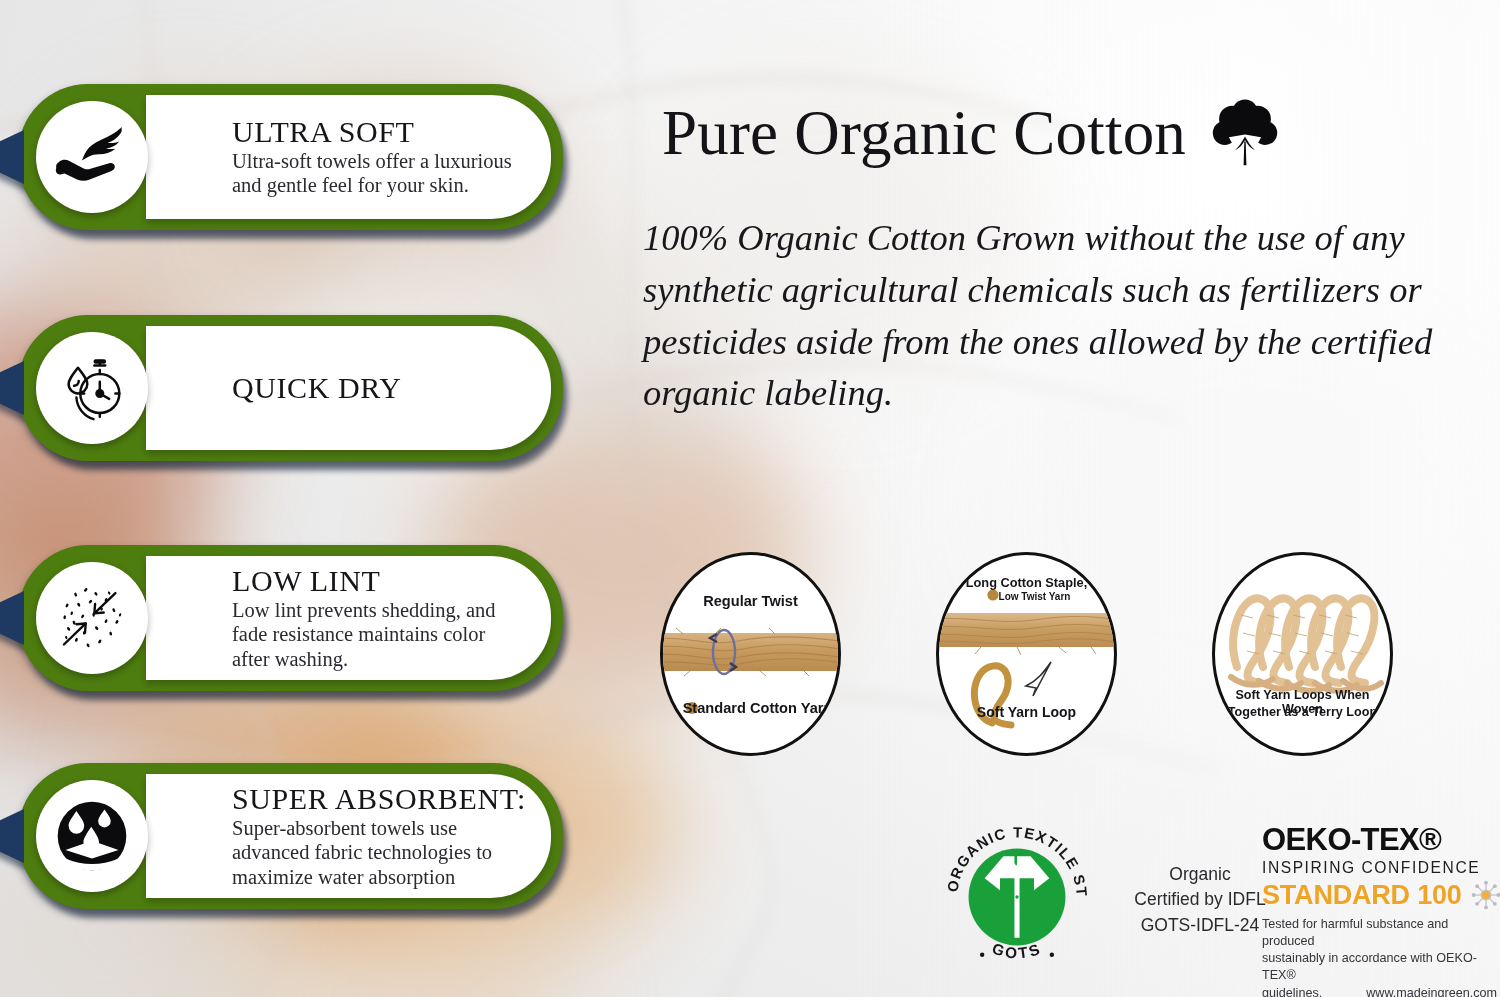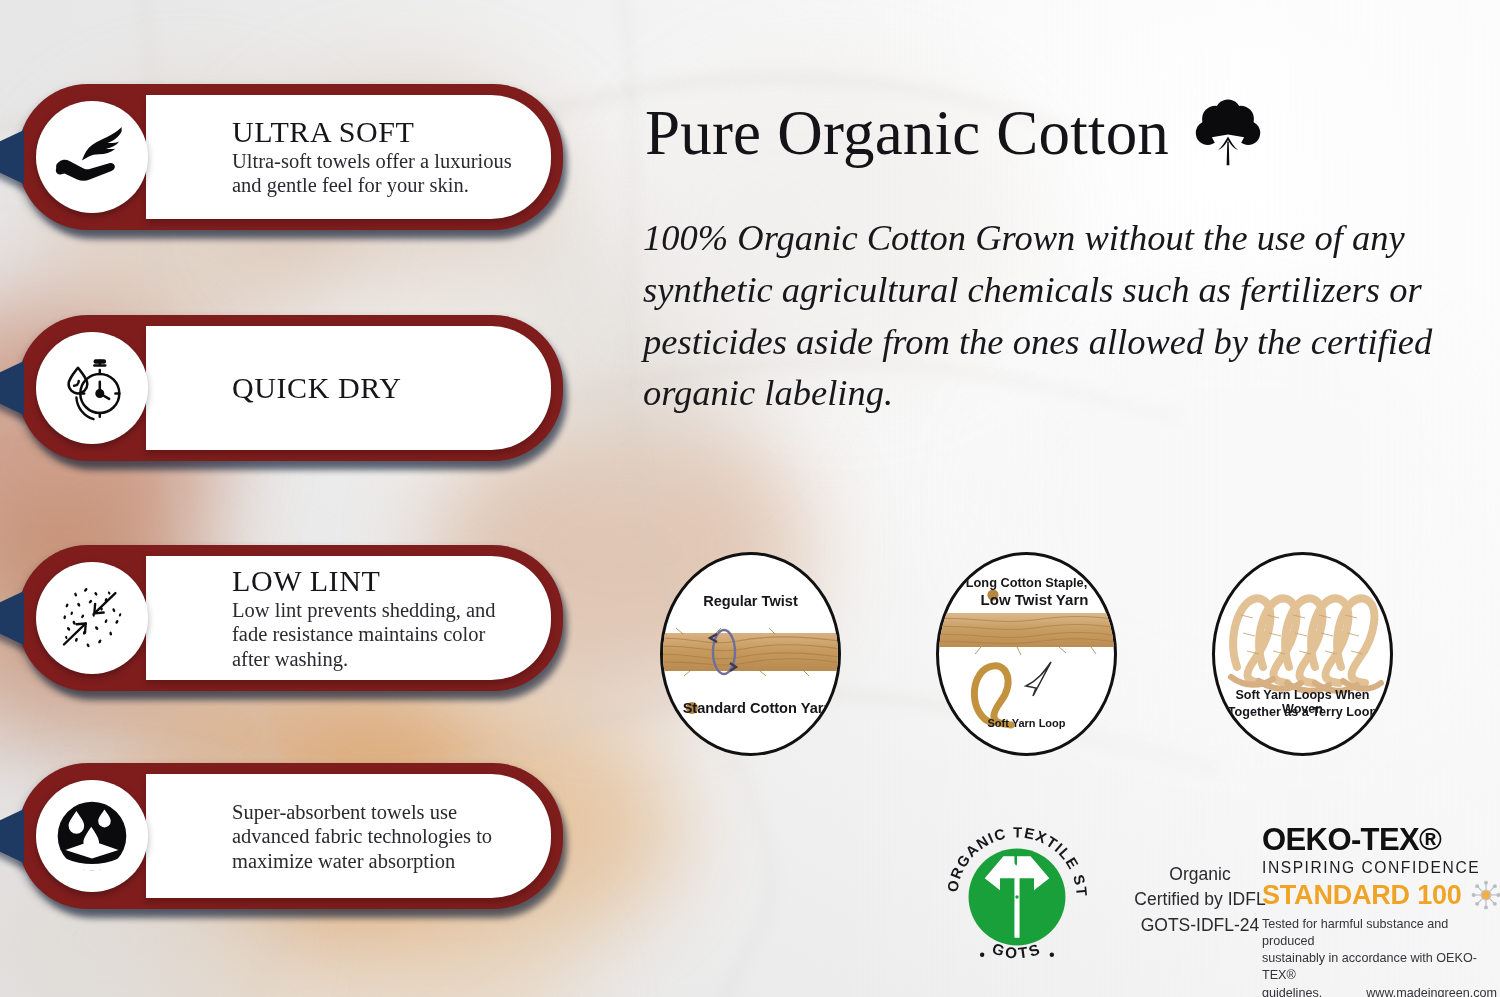--- a/index.html
+++ b/index.html
@@ -17,21 +17,21 @@
       linear-gradient(120deg,#f2f0ee 0%,#ececec 50%,#e8e8ea 100%);
   }
   .blob{position:absolute;border-radius:50%;filter:blur(46px);}
   .bg-veins{position:absolute;inset:0;opacity:.5;}
 
   
   .cards{position:absolute;left:0;top:0;width:600px;height:997px;}
   .card{position:absolute;left:18px;width:545px;}
   .card .shadowlayer{position:absolute;left:6px;top:9px;right:-4px;bottom:-9px;
       background:#16243d;border-radius:70px;opacity:.55;filter:blur(3px);}
-  .pill{position:relative;background:#7f1d1d;border-radius:70px;height:100%;
+  .pill{position:relative;background:#4d7c0f;border-radius:70px;height:100%;
         box-shadow:0 5px 10px rgba(10,20,40,.35);}
   .tail{position:absolute;left:-52px;top:50%;transform:translateY(-50%);
         width:0;height:0;
         border-top:27px solid transparent;border-bottom:27px solid transparent;
         border-right:58px solid #1f3a62;}
   .tail.shadow{left:-48px;top:calc(50% + 8px);border-right-color:#16243d;opacity:.55;filter:blur(3px);}
   .iconwrap{position:absolute;left:18px;top:50%;transform:translateY(-50%);
         width:112px;height:112px;border-radius:50%;background:#fff;
         box-shadow:0 3px 7px rgba(0,0,0,.30);
         display:flex;align-items:center;justify-content:center;z-index:3;}
@@ -41,21 +41,21 @@
         box-shadow:0 4px 7px rgba(0,0,0,.22);
         padding:6px 26px 6px 86px;box-sizing:border-box;
         display:flex;flex-direction:column;justify-content:center;z-index:2;}
   .ftitle{font-size:30px;letter-spacing:.6px;color:#15151a;line-height:1.06;
           font-family:"Liberation Serif",serif;white-space:nowrap;}
   .fdesc{font-size:20.5px;color:#2a2a30;line-height:1.20;margin-top:1px;
          font-family:"Liberation Serif",serif;}
 
   
   .right{position:absolute;left:640px;top:0;width:860px;height:997px;}
-  .headrow{position:absolute;left:5px;top:98px;display:flex;align-items:center;gap:24px;}
+  .headrow{position:absolute;left:22px;top:98px;display:flex;align-items:center;gap:24px;}
   .headline{font-size:63px;color:#141418;letter-spacing:.2px;line-height:1;
             font-family:"Liberation Serif",serif;white-space:nowrap;}
   .cotton-ico{width:70px;height:70px;flex:0 0 auto;}
   .para{position:absolute;left:3px;top:212px;width:830px;
         font-size:36.5px;line-height:1.42;color:#17171c;
         font-family:"Liberation Serif",serif;font-style:italic;}
 
   
   .circles{position:absolute;left:0;top:552px;width:860px;height:210px;}
   .circ{position:absolute;top:0;width:175px;height:198px;border:3px solid #111;
@@ -218,20 +218,21 @@
         </div>
       </div>
     </div>
 
     <div class="card" style="top:763px;height:146px;">
       <div class="shadowlayer"></div>
       <div class="tail shadow"></div>
       <div class="pill">
         <div class="tail"></div>
         <div class="textplate">
+          <div class="ftitle">SUPER ABSORBENT:</div>
           <div class="fdesc">Super-absorbent towels use advanced fabric technologies to maximize water absorption</div>
         </div>
         <div class="iconwrap">
           <svg viewBox="0 0 100 100">
             <circle cx="50" cy="50" r="44" fill="#0b0b0e"></circle>
             <g fill="#ffffff">
               <path d="M30 18c6 9 10 14 10 19a10 10 0 0 1-20 0c0-5 4-10 10-19z"></path>
               <path d="M66 16c5 7 8 11 8 15a8 8 0 0 1-16 0c0-4 3-8 8-15z"></path>
               <path d="M49 38c6 9 10 15 10 20a10 10 0 0 1-20 0c0-5 4-11 10-20z"></path>
               <path d="M50 62c9 0 16 2 16 4s-7 4-16 4-16-2-16-4 7-4 16-4z"></path>
@@ -323,22 +324,22 @@
               <path d="M78 92 l4 8"></path>
               <path d="M120 92 l7 6"></path>
               <path d="M152 92 l5 7"></path>
           </g>
           <path d="M53 168 C 30 160, 30 120, 50 112 C 68 105, 76 128, 62 146 C 52 160, 50 168, 72 170" fill="none" stroke="#c2923f" stroke-width="7" stroke-linecap="round"></path>
           <path d="M112 108 C 104 118, 98 126, 88 132" fill="none" stroke="#efefef" stroke-width="2.4"></path>
           <path d="M112 107 C 105 117, 99 125, 87 131 l10 2 l-3 8 z" fill="#fff" stroke="#2d2d2d" stroke-width="1.6"></path>
           <circle cx="54" cy="40" r="5.6" fill="#b5873f"></circle>
         </svg>
         <div class="cap" style="top:20px;font-size:12.8px;">Long Cotton Staple,</div>
-        <div class="cap" style="top:36px;font-size:15px;padding-left:16px;">Low Twist Yarn</div>
-        <div class="cap" style="top:162px;font-size:11px;">Soft Yarn Loop</div>
+        <div class="cap" style="top:36px;font-size:10px;padding-left:16px;">Low Twist Yarn</div>
+        <div class="cap" style="top:149px;font-size:14px;">Soft Yarn Loop</div>
       </div>
 
       <div class="circ" style="left:572px;">
         <svg viewBox="0 0 175 198" style="position:absolute;inset:0;width:100%;height:100%;">
           <g fill="none" stroke="#e2c195" stroke-width="8" stroke-linecap="round">
             <path d="M22 112 C 10 78, 28 38, 46 44 C 62 50, 56 82, 40 104 C 30 118, 28 126, 46 128"></path>
             <path d="M48 112 C 36 78, 54 38, 72 44 C 88 50, 82 82, 66 104 C 56 118, 54 126, 72 128"></path>
             <path d="M74 112 C 62 78, 80 38, 98 44 C 114 50, 108 82, 92 104 C 82 118, 80 126, 98 128"></path>
             <path d="M100 112 C 88 78, 106 38, 124 44 C 140 50, 134 82, 118 104 C 108 118, 106 126, 124 128"></path>
             <path d="M126 112 C 114 78, 132 38, 150 44 C 166 50, 160 82, 144 104 C 134 118, 132 126, 150 128"></path>

